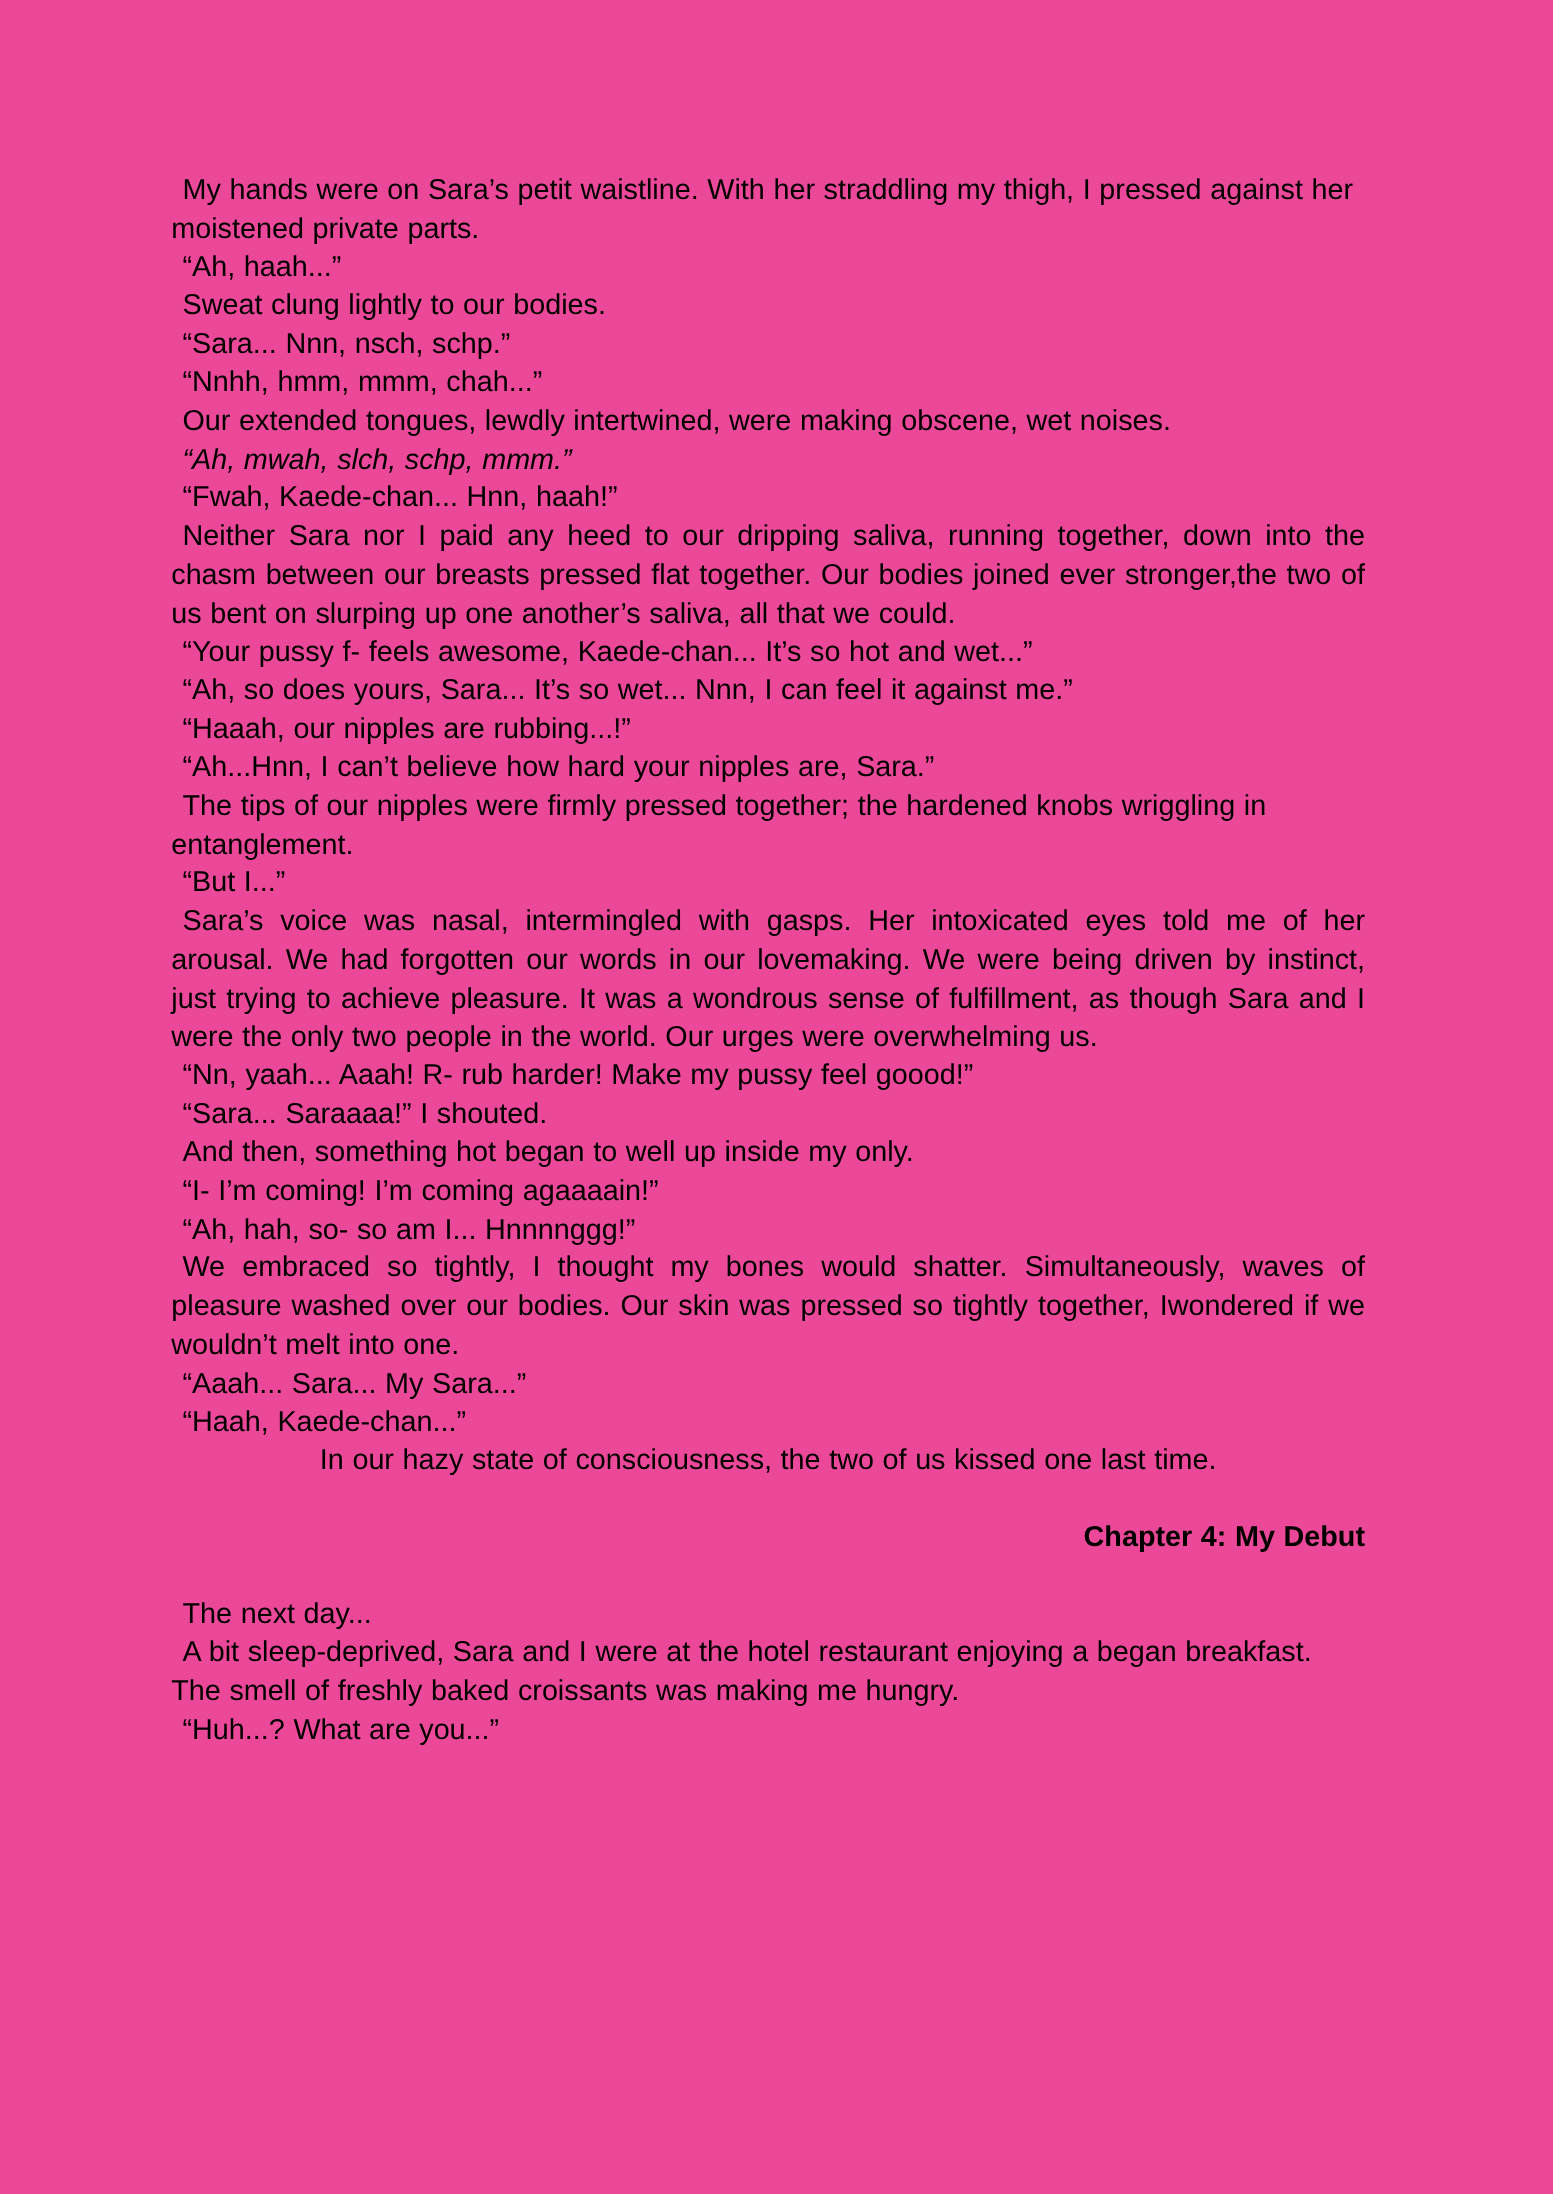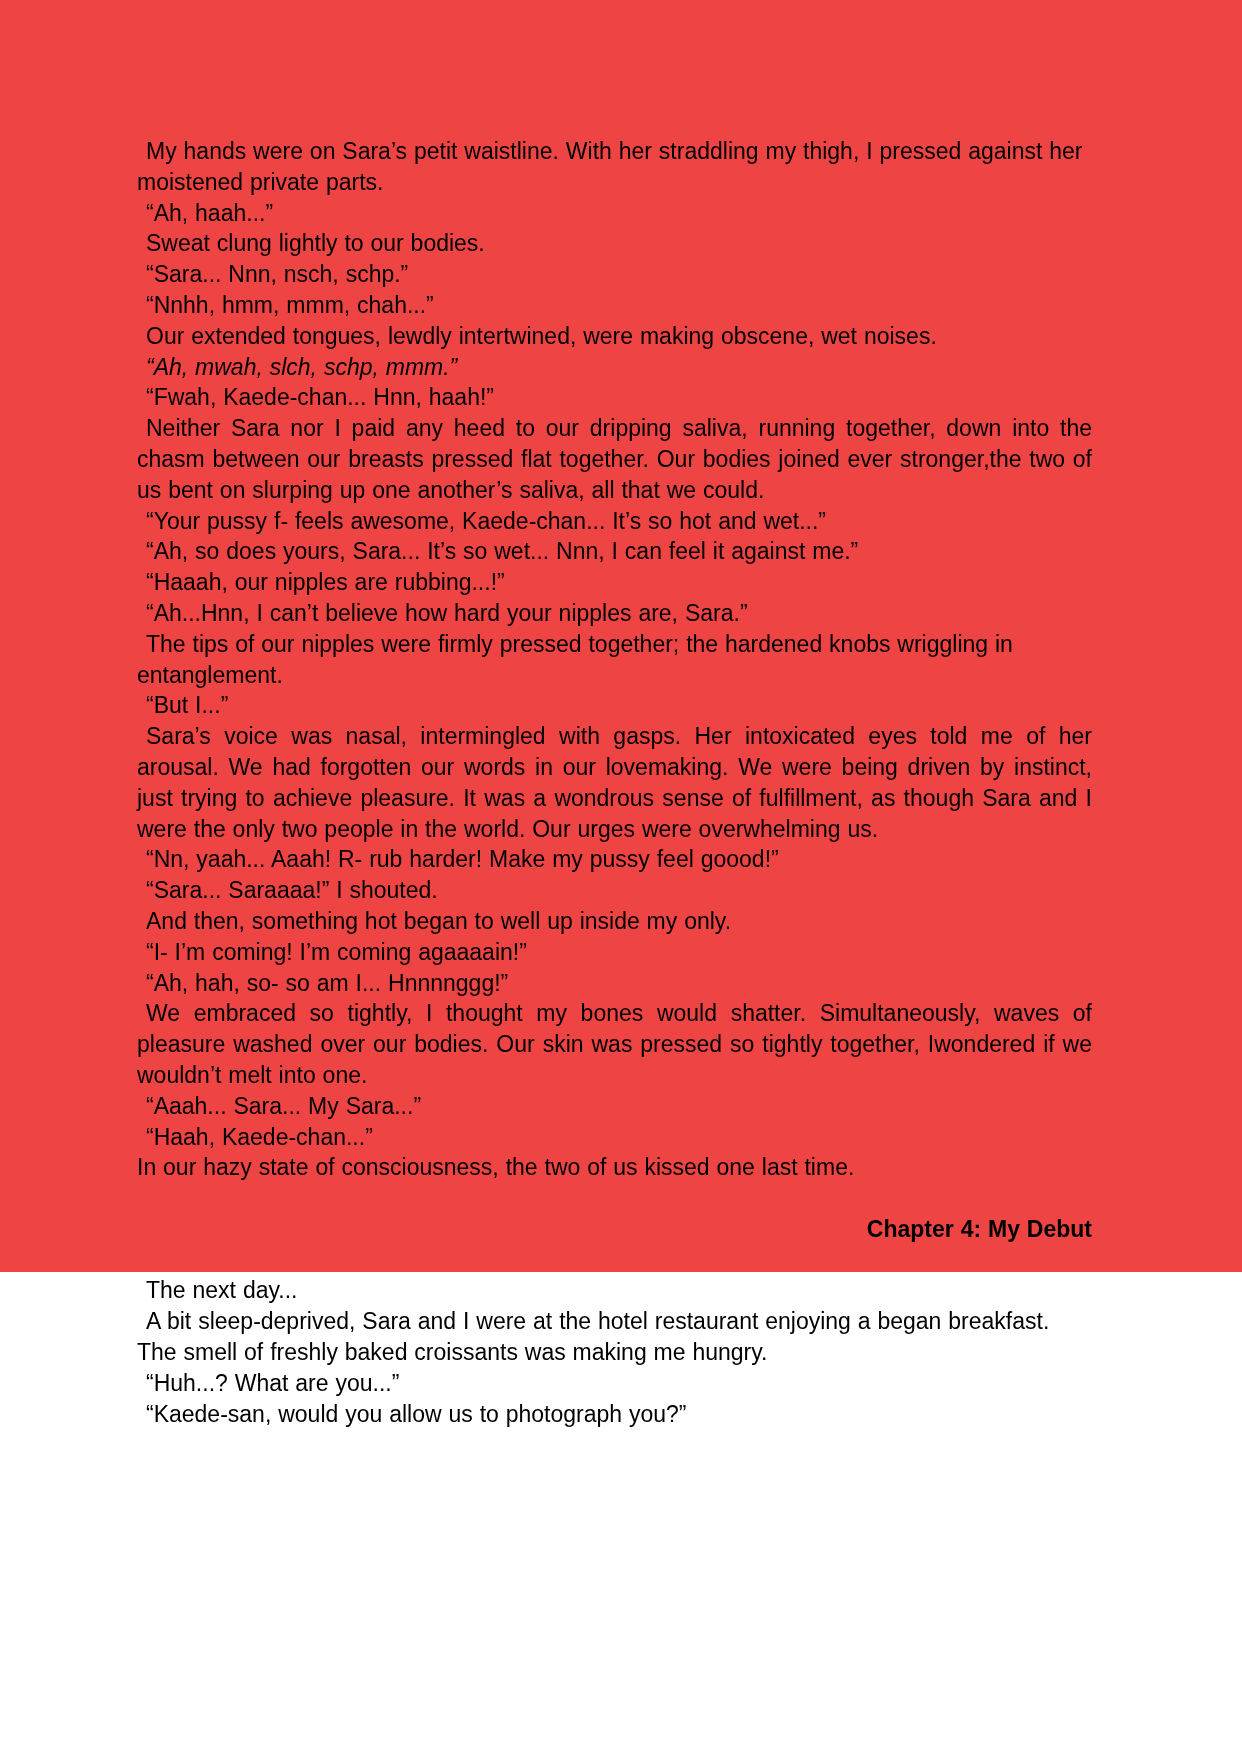--- a/index.html
+++ b/index.html
@@ -8,41 +8,41 @@
     background: #ffffff;
   }
   body {
     width: 1242px;
     height: 1755px;
     overflow: hidden;
   }
   .page {
     box-sizing: border-box;
     width: 1242px;
-    height: 1272px;
+    height: 1755px;
     padding: 136px 150px 62px 137px;
-    background: #ef4444;
+    background: #ec4899;
     font-family: "Liberation Sans", "DejaVu Sans", sans-serif;
     font-size: 23px;
     line-height: 30.8px;
     color: #000000;
   }
   .page p {
     margin: 0;
     text-indent: 9px;
     word-spacing: 0.5px;
   }
   .page p.justify {
     text-align: justify;
   }
   .page p.italic {
     font-style: italic;
   }
   .page p.right {
-    text-align: left;
+    text-align: center;
     text-indent: 0;
   }
   .page p.heading {
     text-align: right;
     font-weight: bold;
     text-indent: 0;
     margin-top: 30.8px;
     margin-bottom: 30.8px;
   }
 </style>
@@ -72,14 +72,13 @@
   <p class="normal">“I- I’m coming! I’m coming agaaaain!”</p>
   <p class="normal">“Ah, hah, so- so am I... Hnnnnggg!”</p>
   <p class="justify">We embraced so tightly, I thought my bones would shatter. Simultaneously, waves of pleasure washed over our bodies. Our skin was pressed so tightly together, Iwondered if we wouldn’t melt into one.</p>
   <p class="normal">“Aaah... Sara... My Sara...”</p>
   <p class="normal">“Haah, Kaede-chan...”</p>
   <p class="right">In our hazy state of consciousness, the two of us kissed one last time.</p>
   <p class="heading">Chapter 4: My Debut</p>
   <p class="normal">The next day...</p>
   <p class="normal">A bit sleep-deprived, Sara and I were at the hotel restaurant enjoying a began breakfast. The smell of freshly baked croissants was making me hungry.</p>
   <p class="normal">“Huh...? What are you...”</p>
-  <p class="normal">“Kaede-san, would you allow us to photograph you?”</p>
 </div>
 
 </body></html>

